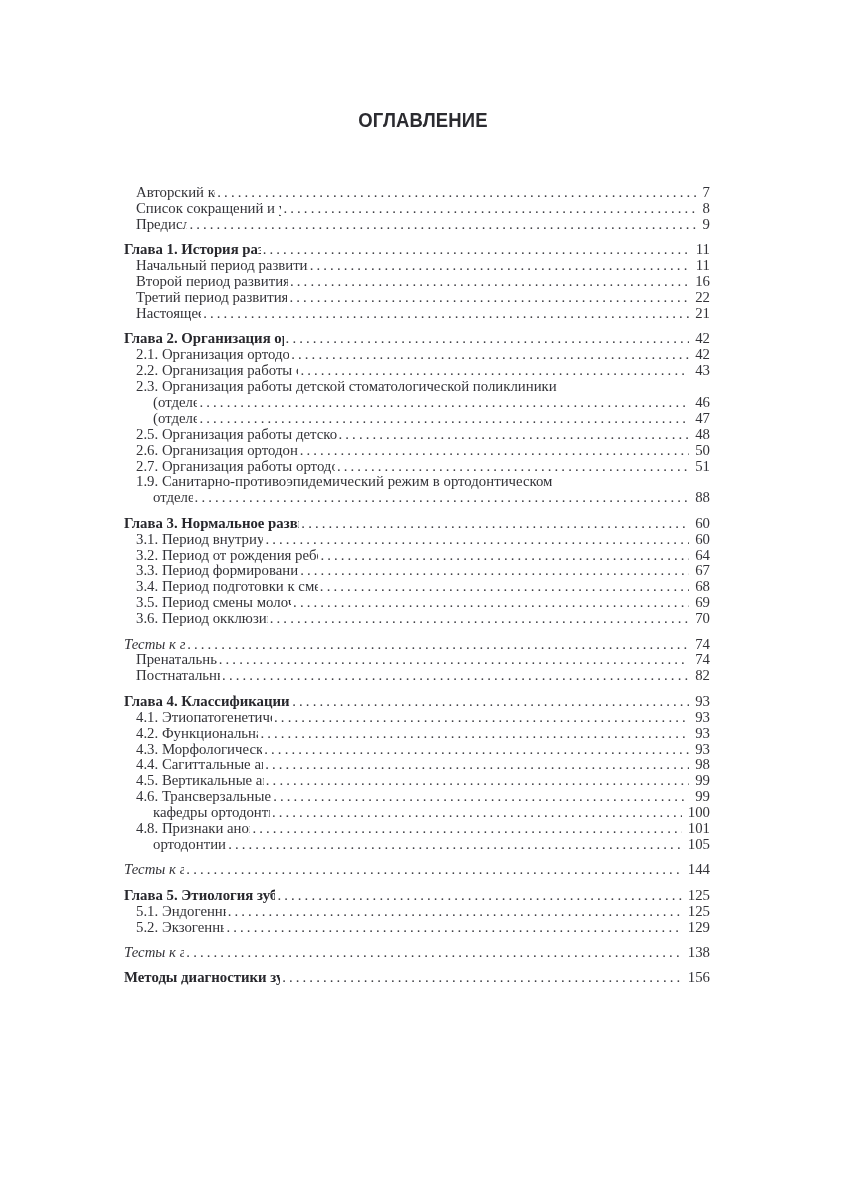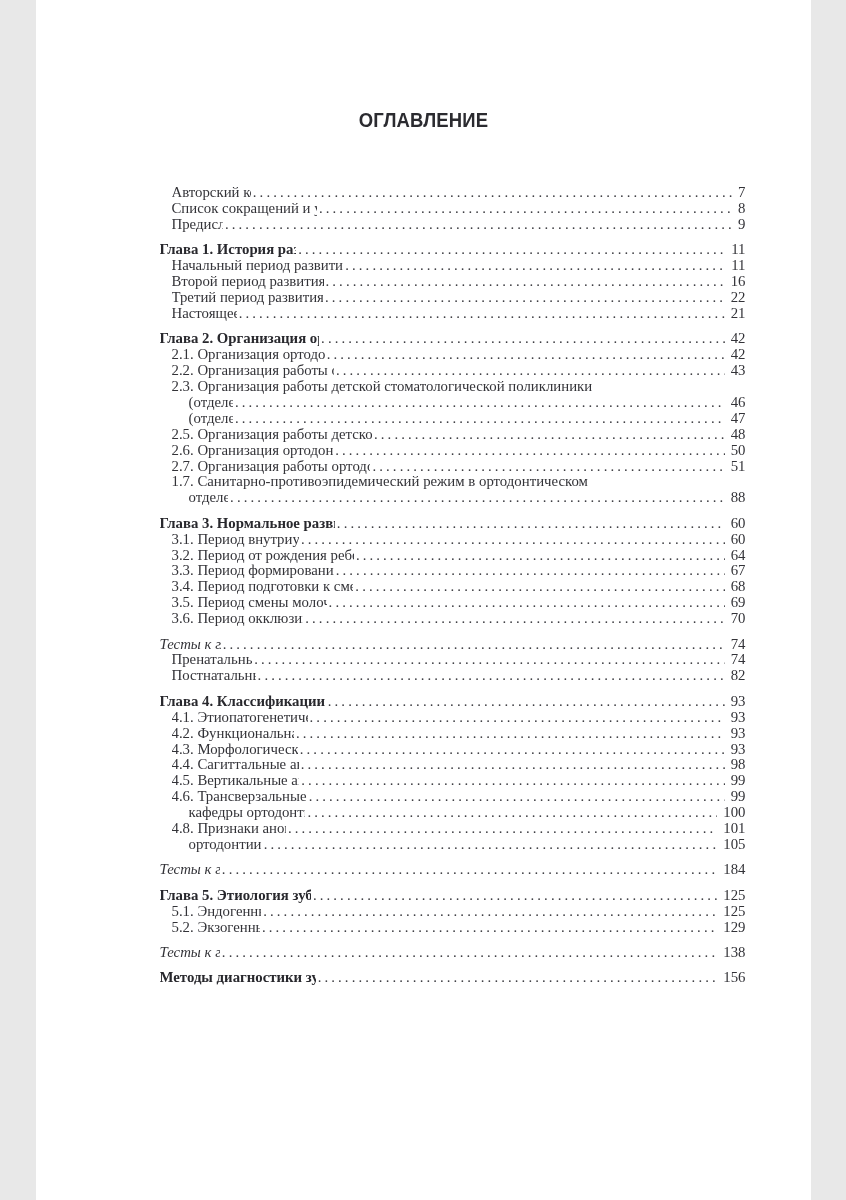--- a/index.html
+++ b/index.html
@@ -1,18 +1,18 @@
 <!DOCTYPE html>
 <html lang="ru"><head>
 <meta charset="utf-8">
 <style>
   html, body { margin: 0; padding: 0; background: #e8e8e8; }
   .page {
     position: relative;
-    width: 775px;
+    width: 846px;
     height: 1200px;
     margin: 0 auto;
     background: #ffffff;
     font-family: "Liberation Serif", serif;
     color: #333338;
     overflow: hidden;
   }
   .title {
     position: absolute;
     top: 108px;
@@ -179,21 +179,21 @@
         </div>
       </div>
       <div class="entry plain">
         <div class="line row ind1">
           <span class="lbl">2.7. Организация работы ортодонтической зуботехнической лаборатории</span>
           <span class="dots"></span>
           <span class="pg">51</span>
         </div>
       </div>
       <div class="entry plain">
-        <div class="line ind1"><span class="lbl">1.7. Санитарно-противоэпидемический режим в ортодонтическом</span></div>
+        <div class="line ind1"><span class="lbl">1.9. Санитарно-противоэпидемический режим в ортодонтическом</span></div>
         <div class="line row cont">
           <span class="lbl">отделении</span>
           <span class="dots"></span>
           <span class="pg">88</span>
         </div>
       </div>
       <div class="entry chapter gap">
         <div class="line row ind0">
           <span class="lbl">Глава 3. Нормальное развитие зубочелюстной системы</span>
           <span class="dots"></span>
@@ -330,21 +330,21 @@
         <div class="line row cont">
           <span class="lbl">ортодонтии МГМСУ</span>
           <span class="dots"></span>
           <span class="pg">105</span>
         </div>
       </div>
       <div class="entry tests gap">
         <div class="line row ind0">
           <span class="lbl">Тесты к главе 4</span>
           <span class="dots"></span>
-          <span class="pg">184</span>
+          <span class="pg">144</span>
         </div>
       </div>
       <div class="entry chapter gap">
         <div class="line row ind0">
           <span class="lbl">Глава 5. Этиология зубочелюстных аномалий</span>
           <span class="dots"></span>
           <span class="pg">125</span>
         </div>
       </div>
       <div class="entry plain">

